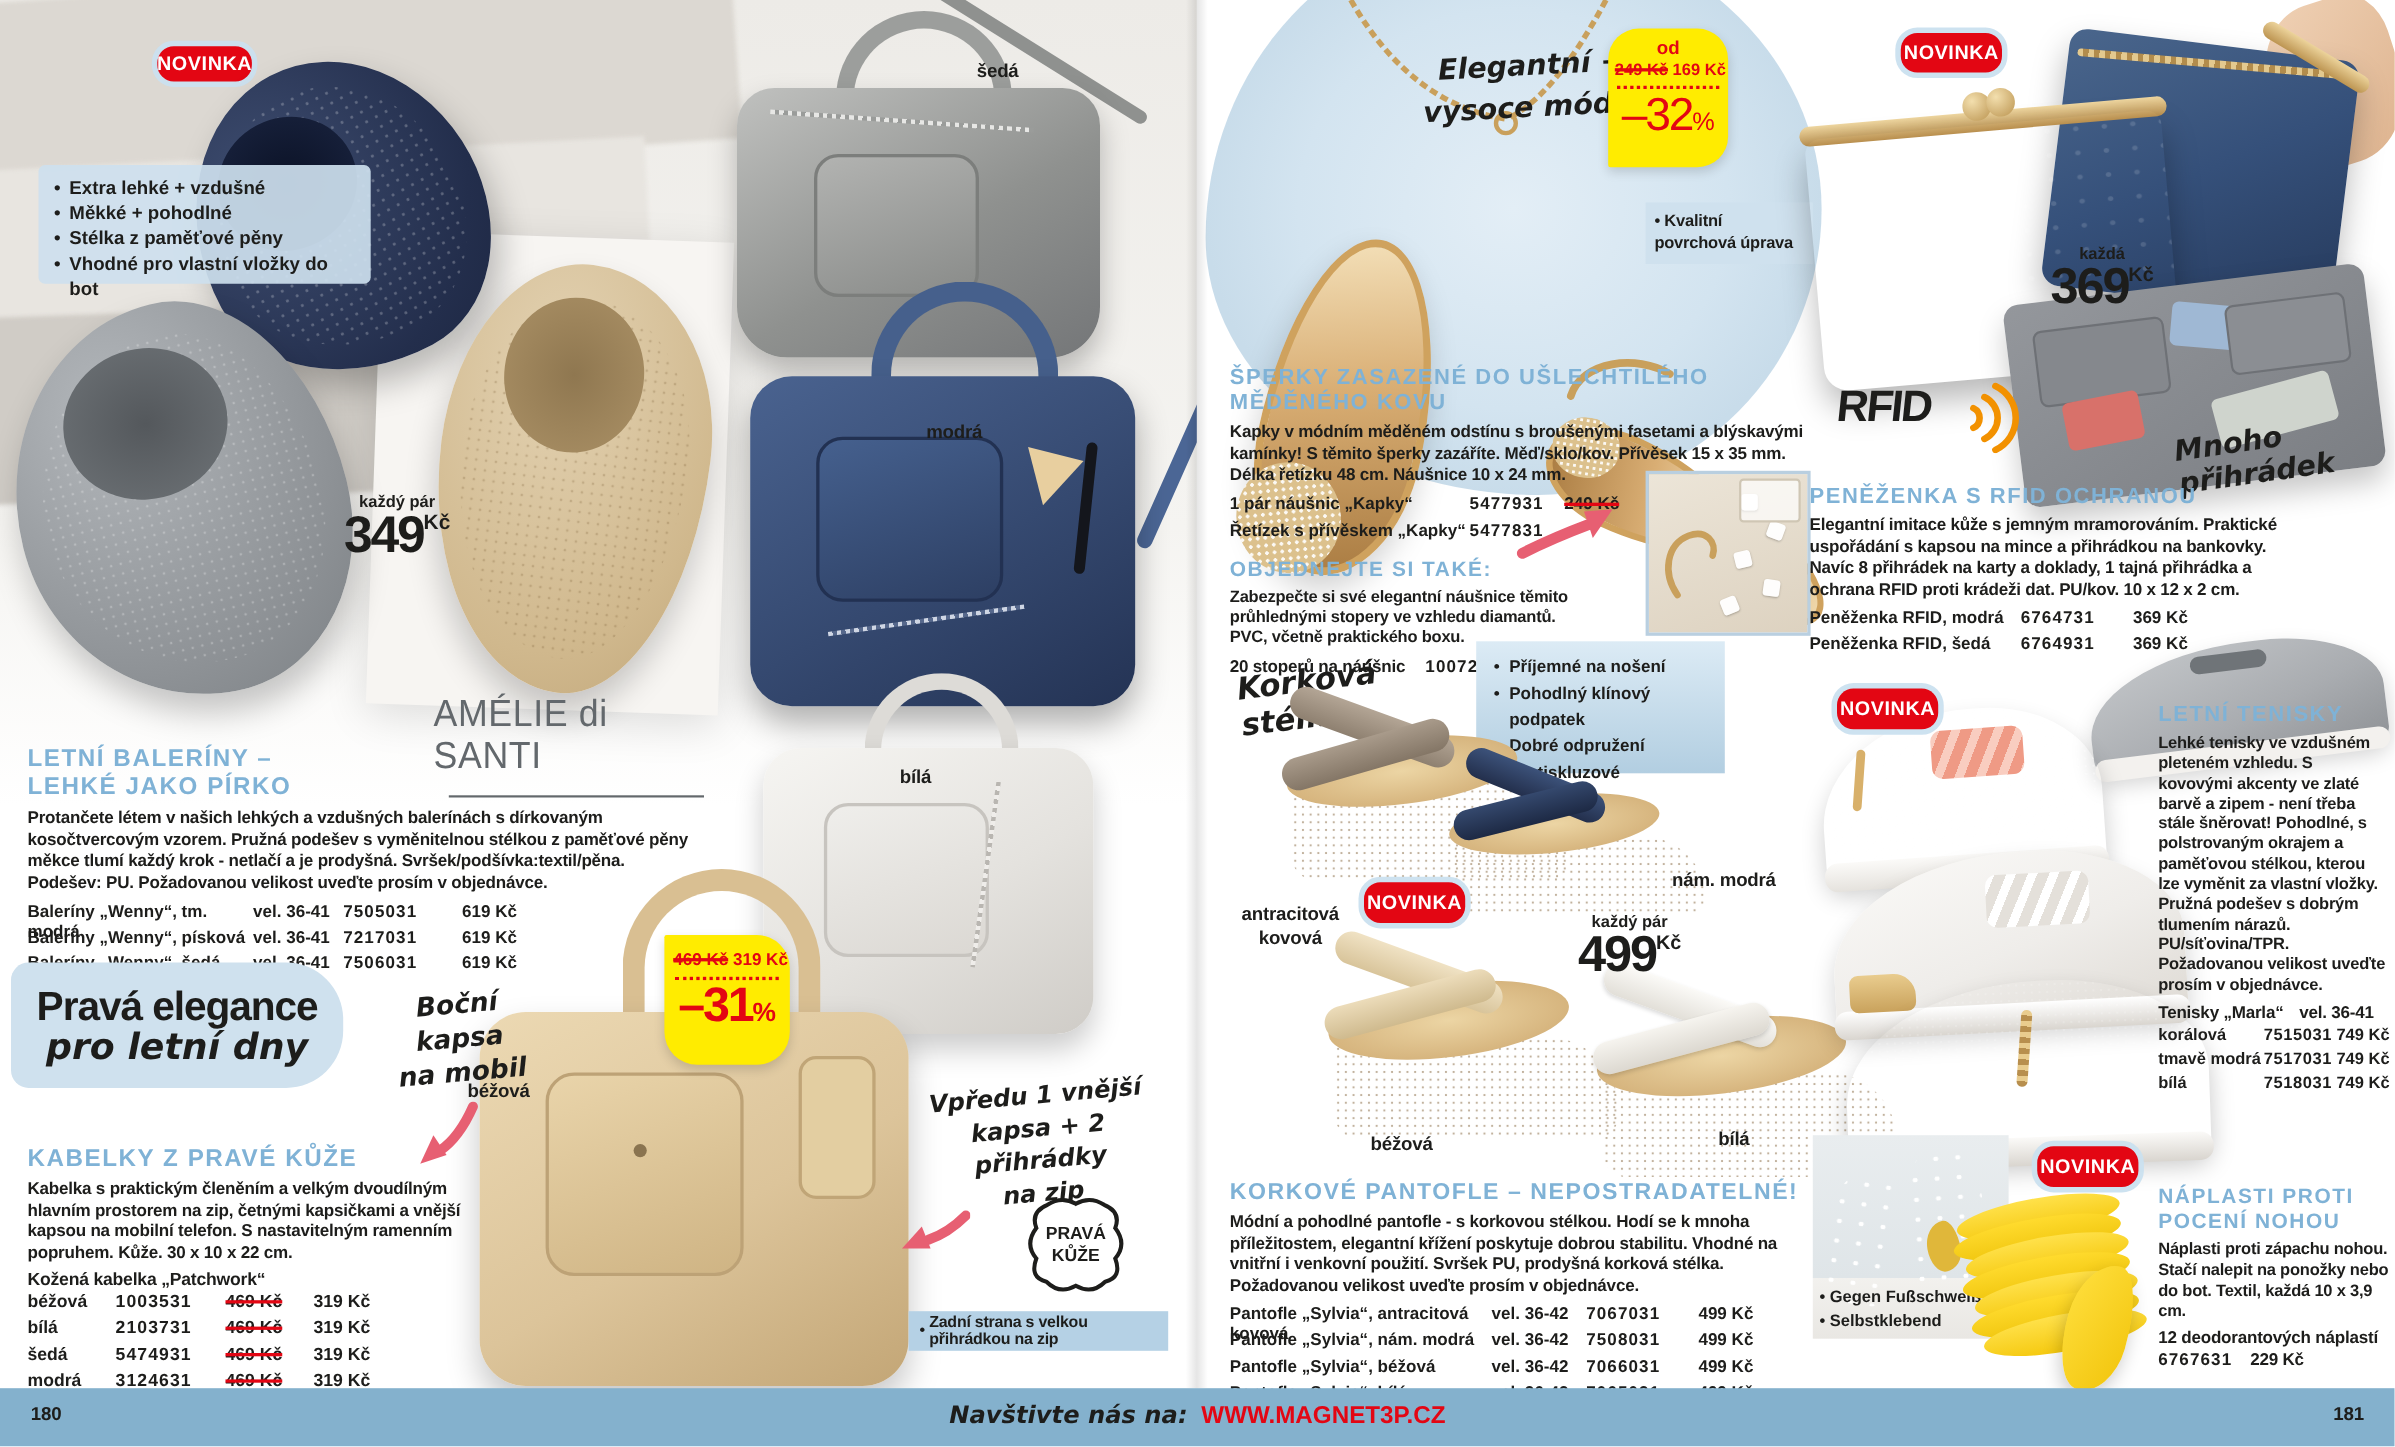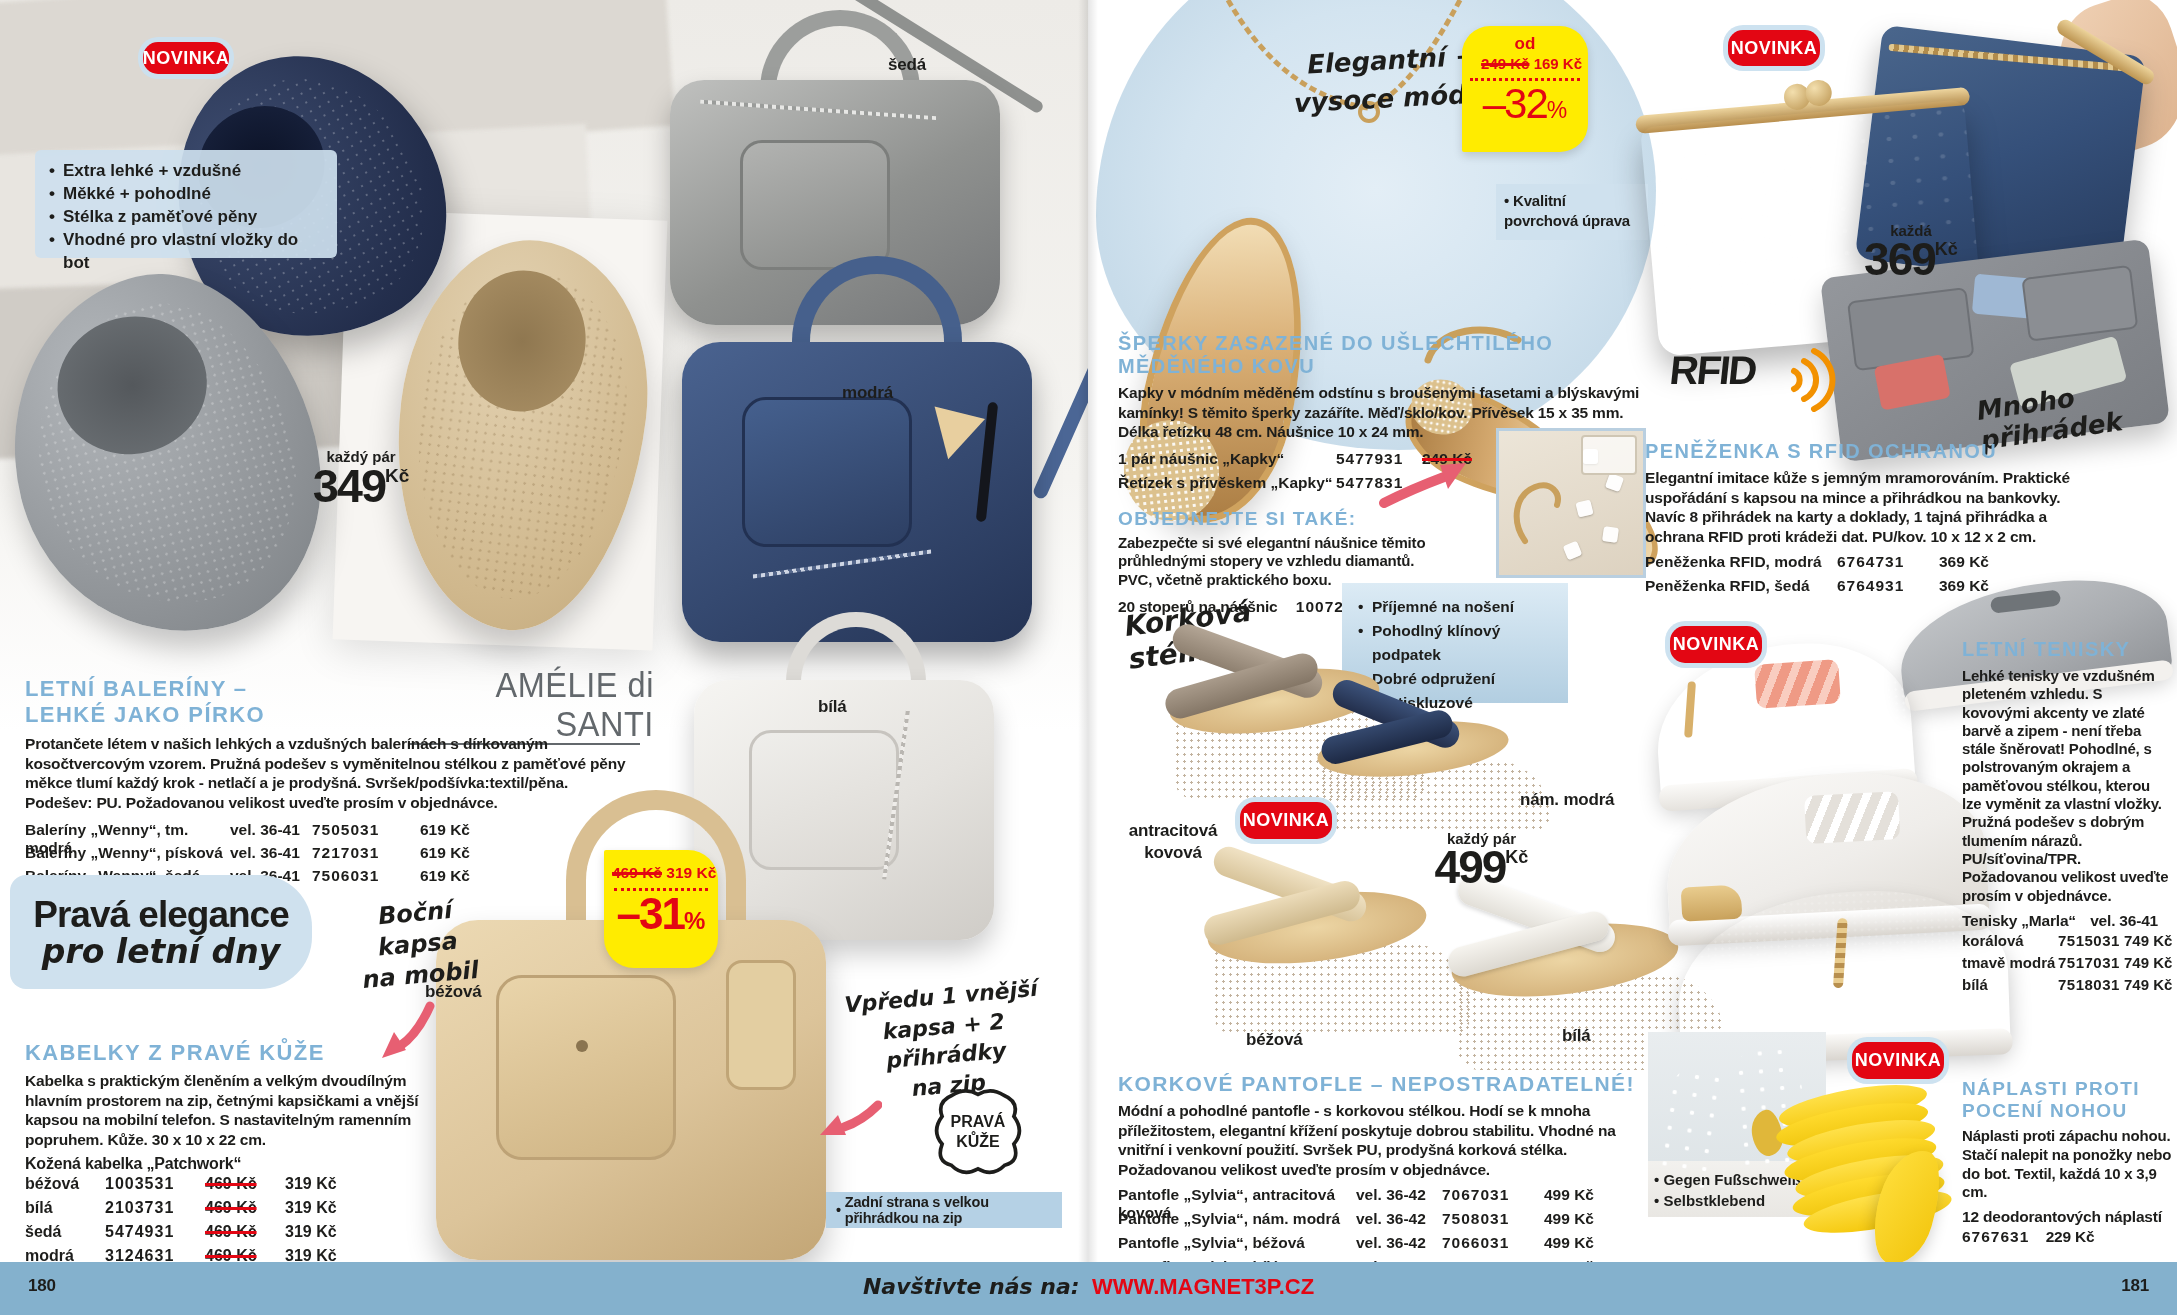--- a/index.html
+++ b/index.html
@@ -109,21 +109,21 @@
       <div style="position:absolute;left:140px;top:120px;width:12px;height:12px;border-radius:50%;background:#8a7450;"></div>
       <div style="position:absolute;right:30px;top:40px;width:70px;height:130px;background:#e3ceA1;background:#e3cea1;border-radius:16px;border:3px solid #c0a577;"></div>
     </div>
   </div>
 
   <div class="abs b" style="left:888px;top:55px;font-size:17px;">šedá</div>
   <div class="abs b" style="left:842px;top:383px;font-size:17px;">modrá</div>
   <div class="abs b" style="left:818px;top:697px;font-size:17px;">bílá</div>
   <div class="abs b" style="left:425px;top:982px;font-size:17px;">béžová</div>
 
-  <div class="abs" style="left:408px;top:672px;width:232px;text-align:right;border-bottom:2px solid #63686c;padding-bottom:5px;">
+  <div class="abs" style="left:408px;top:636px;width:232px;text-align:left;border-bottom:2px solid #63686c;padding-bottom:21px;">
     <span style="font-size:29px;color:#63686c;letter-spacing:0.5px;display:inline-block;transform:scale(1.12,1.18);transform-origin:center;">AMÉLIE di SANTI</span>
   </div>
 
   <div class="abs" style="left:25px;top:676px;width:615px;">
     <div class="h" style="font-size:22px;">LETNÍ BALERÍNY –</div>
     <div class="h" style="font-size:22px;">LEHKÉ JAKO PÍRKO</div>
     <div class="para" style="font-size:15.5px;margin-top:6px;width:610px;">Protančete létem v našich lehkých a vzdušných balerínách s dírkovaným kosočtvercovým vzorem. Pružná podešev s vyměnitelnou stélkou z paměťové pěny měkce tlumí každý krok - netlačí a je prodyšná. Svršek/podšívka:textil/pěna. Podešev: PU. Požadovanou velikost uveďte prosím v objednávce.</div>
     <div style="margin-top:9px;">
       <div class="row bal-row">
         <span>Baleríny „Wenny“, tm. modrá</span>
@@ -251,21 +251,21 @@
   </div>
   <div class="abs" style="left:455px;top:420px;width:84px;height:175px;transform:rotate(128deg);border-radius:50% 50% 50% 50%/62% 62% 38% 38%;background:linear-gradient(165deg,#f2ddb2 0%,#d3a76c 45%,#a2763c 100%);border:6px solid #cfa25e;">
     <div style="position:absolute;left:-6%;bottom:-4%;width:72%;height:36%;border-radius:50%;background-color:#dcc18d;background-image:radial-gradient(rgba(255,255,255,.9) 1.3px,transparent 1.7px);background-size:6px 6px;transform:rotate(-16deg);"></div>
   </div>
 
   <div class="abs script" style="left:190px;top:42px;width:230px;text-align:center;transform:rotate(-3deg);font-size:26px;font-weight:600;line-height:1.45;">
     <div>Elegantní +</div>
     <div>vysoce módní</div>
   </div>
 
-  <div class="abs ybadge" style="left:374px;top:26px;width:126px;height:126px;border-radius:28px 28px 28px 2px;padding:8px 6px 0;">
+  <div class="abs ybadge" style="left:374px;top:26px;width:109px;height:126px;border-radius:28px 28px 28px 2px;padding:8px 6px 0;">
     <div class="red" style="font-size:17px;font-weight:800;">od</div>
     <div style="font-size:15px;white-space:nowrap;margin-top:1px;text-align:right;">
       <span class="strike red">249 Kč</span>
       <span class="red">169 Kč</span>
     </div>
     <div class="dotline" style="margin:6px 2px 0;"></div>
     <div style="font-size:42px;font-weight:400;letter-spacing:-2px;line-height:1.1;">
       <span>–32</span><span style="font-size:23px;letter-spacing:0;">%</span>
     </div>
   </div>

